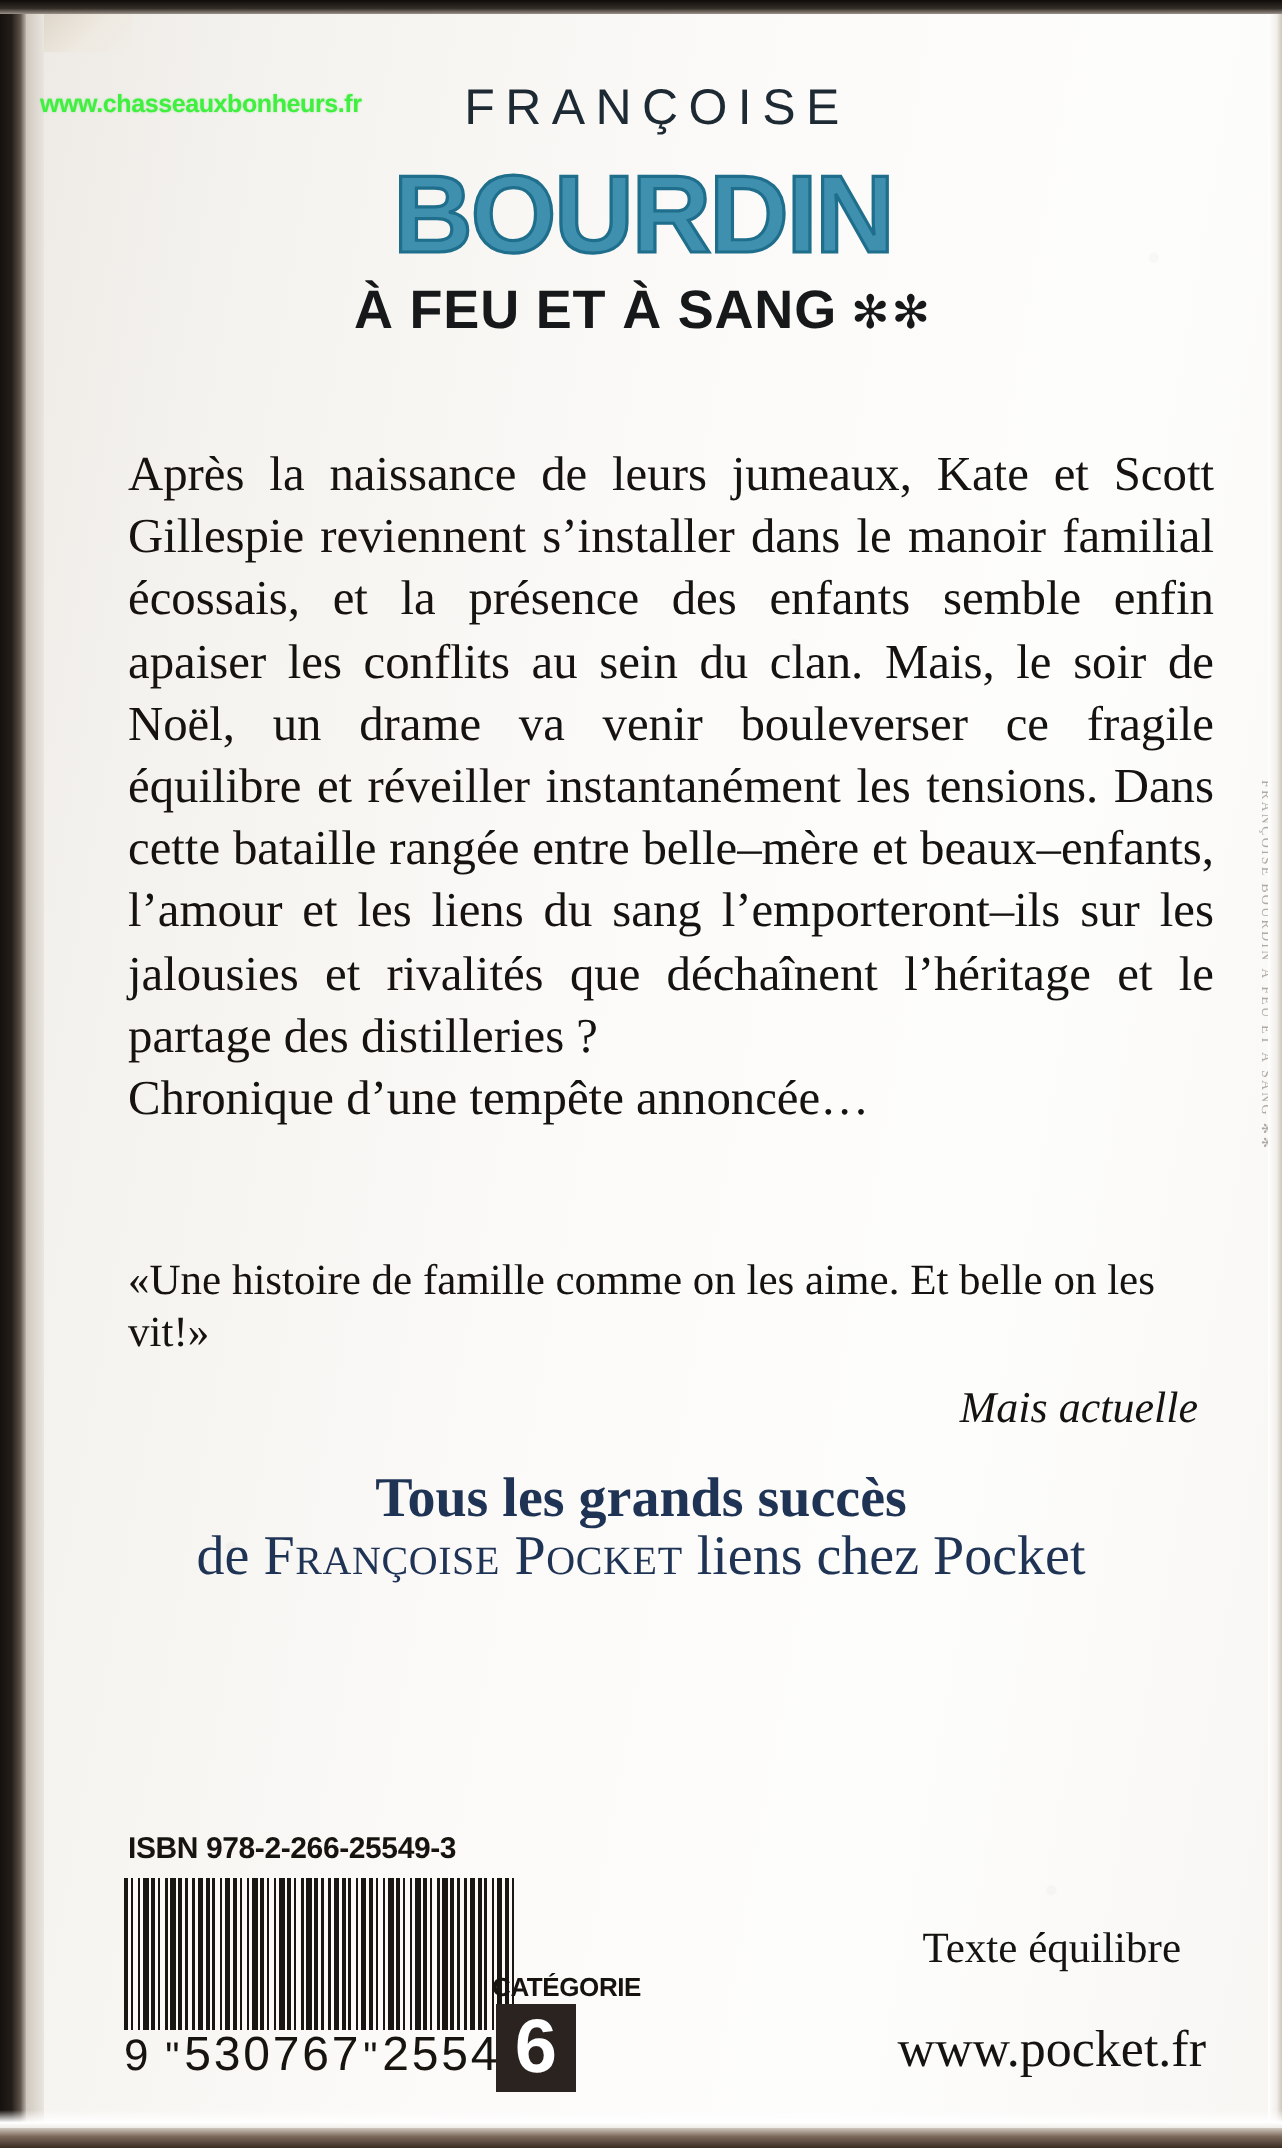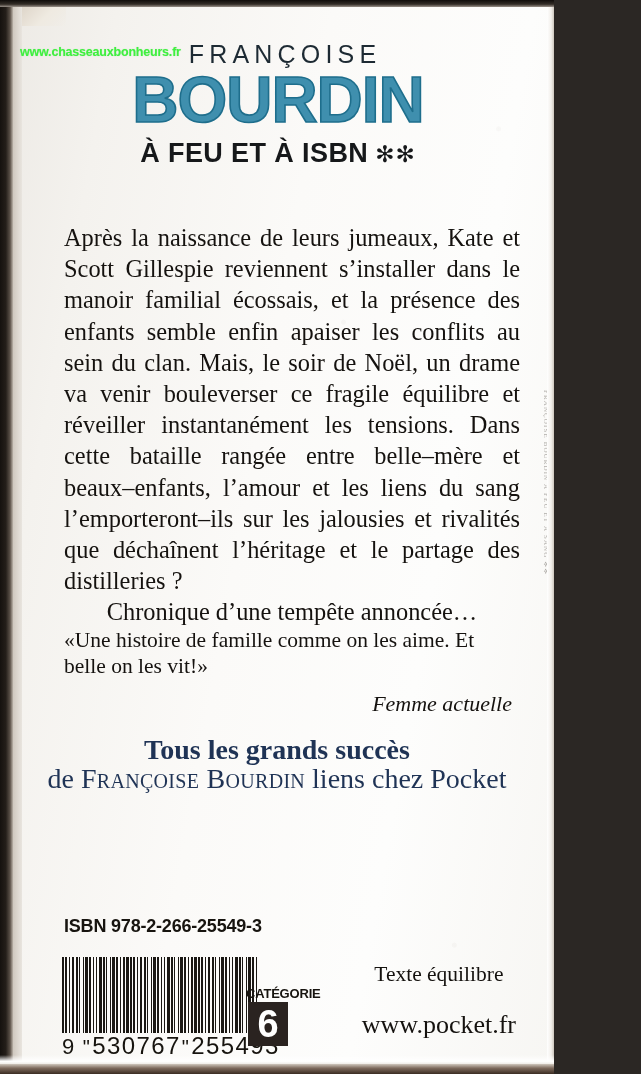--- a/index.html
+++ b/index.html
@@ -9,21 +9,21 @@
   }
   body {
     width: 641px;
     height: 1074px;
     overflow: hidden;
     font-family: "Liberation Serif", serif;
   }
 
   .cover {
     position: relative;
-    width: 554px;
+    width: 641px;
     height: 1074px;
     box-sizing: border-box;
     background:
       linear-gradient(100deg, #ece9e4 0%, #f4f2ee 16%, #fbfaf8 45%, #fdfdfc 72%, #f7f6f3 100%);
     overflow: hidden;
   }
 
   
   .edge-left {
     position: absolute;
@@ -119,25 +119,25 @@
     font-size: 25px;
     font-weight: 400;
     letter-spacing: 5.2px;
     color: #1d2a33;
     line-height: 1;
     margin: 0;
     padding-left: 16px;
   }
   .author-last {
     font-family: "Liberation Sans", sans-serif;
-    font-size: 64px;
+    font-size: 55px;
     font-weight: 700;
     letter-spacing: -1px;
     line-height: 0.95;
-    margin: 3px 0 0 0;
+    margin: 14px 0 0 0;
     color: #3f8fae;
     -webkit-text-stroke: 1.6px #1e6e8c;
     text-shadow: 0 1px 0 rgba(255,255,255,0.35);
     padding-left: 2px;
   }
   .book-title {
     font-family: "Liberation Sans", sans-serif;
     font-size: 27px;
     font-weight: 700;
     letter-spacing: 0.4px;
@@ -162,21 +162,21 @@
     z-index: 3;
     font-family: "Liberation Serif", serif;
     font-size: 24.4px;
     line-height: 31.2px;
     color: #15120f;
     text-align: justify;
     text-justify: inter-word;
   }
   .blurb p { margin: 0; }
   .blurb p.last-line {
-    text-align: center;
+    text-align: left;
   }
 
   
   .quote-block {
     position: absolute;
     left: 64px;
     right: 34px;
     top: 628px;
     z-index: 3;
     font-family: "Liberation Serif", serif;
@@ -219,25 +219,25 @@
 
   
   .barcode-zone {
     position: absolute;
     left: 62px;
     top: 916px;
     z-index: 3;
   }
   .isbn-line {
     font-family: "Liberation Sans", sans-serif;
-    font-size: 18px;
+    font-size: 15px;
     font-weight: 700;
     letter-spacing: -0.2px;
     color: #17140f;
-    margin: 0 0 20px 2px;
+    margin: 0 0 6px 2px;
   }
   .barcode-wrap {
     position: relative;
     display: flex;
     align-items: flex-end;
   }
   .bars {
     width: 196px;
     height: 76px;
     background-image: repeating-linear-gradient(
@@ -343,36 +343,36 @@
   <div class="edge-bottom-pale"></div>
   <div class="edge-bottom"></div>
 
   <div class="spine-text">FRANÇOISE BOURDIN  À FEU ET À SANG ✻✻</div>
 
   <div class="watermark">www.chasseauxbonheurs.fr</div>
 
   <div class="masthead">
     <div class="author-first">FRANÇOISE</div>
     <div class="author-last">BOURDIN</div>
-    <div class="book-title"><span>À FEU ET À ISBN</span><span class="title-stars">✻✻</span></div>
+    <div class="book-title"><span>À FEU ET À SANG</span><span class="title-stars">✻✻</span></div>
   </div>
 
   <div class="blurb">
     <p>Après la naissance de leurs jumeaux, Kate et Scott Gillespie reviennent s’installer dans le manoir familial écossais, et la présence des enfants semble enfin apaiser les conflits au sein du clan. Mais, le soir de Noël, un drame va venir bouleverser ce fragile équilibre et réveiller instantanément les tensions. Dans cette bataille rangée entre belle–mère et beaux–enfants, l’amour et les liens du sang l’emporteront–ils sur les jalousies et rivalités que déchaînent l’héritage et le partage des distilleries ?</p>
     <p class="last-line">Chronique d’une tempête annoncée…</p>
   </div>
 
   <div class="quote-block">
     <p class="quote-text">«Une histoire de famille comme on les aime. Et belle on les vit!»</p>
-    <p class="quote-source">Femme actuelle</p>
+    <p class="quote-source">Mais actuelle</p>
   </div>
 
   <div class="promo">
     <div class="line1">Tous les grands succès</div>
-    <div class="line2"><span>de </span><span class="smallcaps">Françoise Bourdin</span><span> liens chez Pocket</span></div>
+    <div class="line2"><span>de </span><span class="smallcaps">Françoise Pocket</span><span> liens chez Pocket</span></div>
   </div>
 
   <div class="barcode-zone">
     <div class="isbn-line">ISBN 978-2-266-25549-3</div>
     <div class="barcode-wrap">
       <div class="bars"></div>
     </div>
     <div class="barcode-digits">
       <span class="digit-lead">9</span>
       <span class="digit-sep">"</span>

